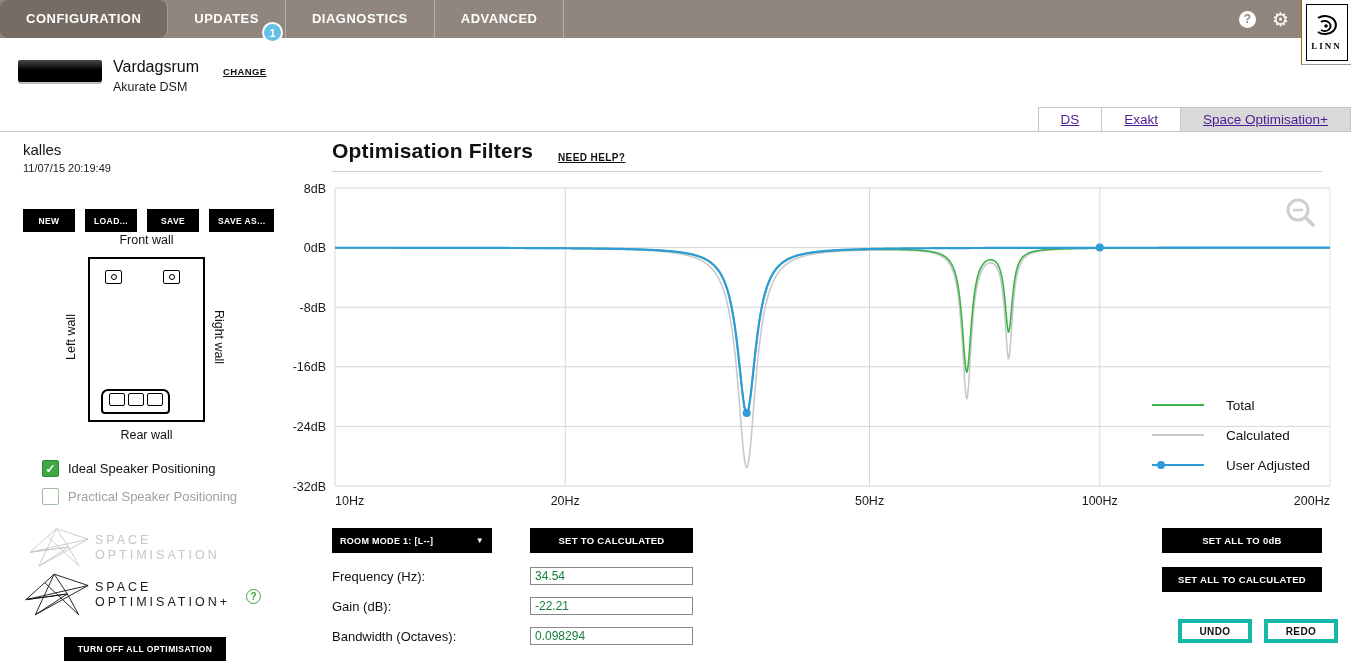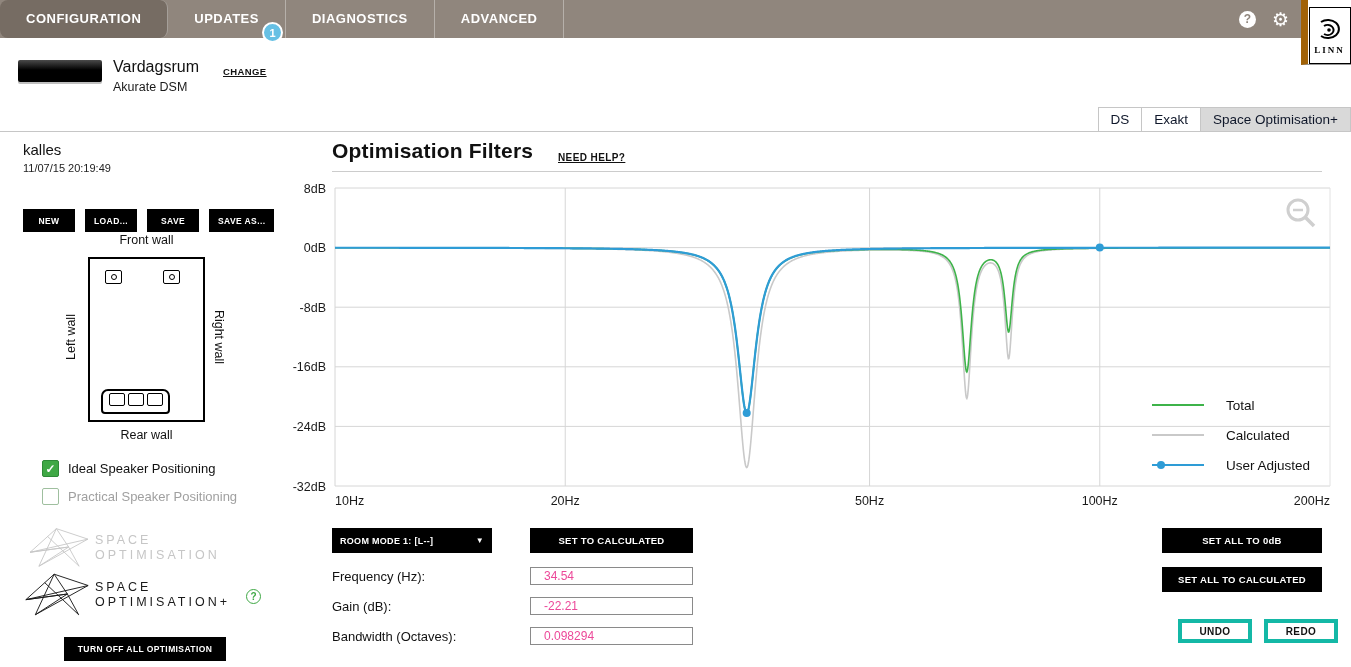--- a/index.html
+++ b/index.html
@@ -12,39 +12,39 @@
   .toptab { height:38px; line-height:38px; padding:0 26px; color:#fff; font-size:13px; font-weight:700;
             letter-spacing:.5px; border-right:1px solid rgba(255,255,255,.35); cursor:pointer; }
   .toptab.active { background:#766c63;border-radius:8px; }
   .topbar-icons { position:absolute; right:62px; top:0; height:38px; display:flex; align-items:center; gap:16px; }
   .help-circle { width:17px; height:17px; border-radius:50%; background:#fff; color:#90867d; font-weight:700;
                  font-size:12px; display:flex; align-items:center; justify-content:center; cursor:pointer; }
   .gear { color:#fff; font-size:19px; line-height:19px; cursor:pointer; }
   .badge { position:absolute; left:262px; top:22px; width:21px; height:21px; border-radius:50%; background:#66c0e4;
            border:2px solid #fff; color:#fff; font-size:11px; font-weight:700; display:flex; align-items:center;
            justify-content:center; z-index:6; }
-  .linn-box { position:absolute; right:0; top:0; width:50px; height:65px; background:#fff; border-left:7px solid #a16207;
-              border-bottom:1px solid #999; z-index:7; display:flex; align-items:flex-end; justify-content:center; cursor:pointer; }
+  .linn-box { position:absolute; right:0; top:0; width:50px; height:65px; background:#fff; border-left:1px solid #a16207;
+              border-bottom:1px solid #999; z-index:7; display:flex; align-items:center; justify-content:center; cursor:pointer; }
   .linn-inner { width:42px; height:57px; border:1px solid #000; display:flex; flex-direction:column; align-items:center;
                 justify-content:center; gap:2px; }
   .linn-text { font-family:"Liberation Serif", serif; font-size:9px; letter-spacing:2px; font-weight:700; color:#000; }
 
   
   .device-img { position:absolute; left:18px; top:60px; width:84px; height:22px; border-radius:2px;
                 background:linear-gradient(#4a4a4a, #000 45%); box-shadow:0 2px 0 rgba(0,0,0,.25); }
   .device-name { position:absolute; left:113px; top:58px; font-size:16px; font-weight:400; }
   .change-link { position:absolute; left:223px; top:66px; font-size:9.5px; font-weight:700; letter-spacing:.4px;
                  text-decoration:underline; color:#111; cursor:pointer; }
   .device-model { position:absolute; left:113px; top:80px; font-size:12.5px; color:#1a1a1a; }
 
   
   .header-line { position:absolute; left:0; top:131px; width:1351px; height:1px; background:#c6c6c6; z-index:1; }
   .view-tabs { position:absolute; right:0; top:107px; height:24px; display:flex; z-index:2; }
-  .vtab { height:24px; line-height:24px; padding:0 12px; font-size:13.5px; background:#fff;
-          border:1px solid #c6c6c6; border-bottom:none; margin-left:-1px; cursor:pointer; color:#0f172a; }
+  .vtab { height:24px; line-height:24px; padding:0 22px; font-size:13.5px; background:#fff;
+          border:1px solid #c6c6c6; border-bottom:none; margin-left:-1px; cursor:pointer; color:#4c1d95;text-decoration:underline; }
   .vtab.active { background:#d9d9d9; font-weight:400; }
 
   
   .preset-name { position:absolute; left:23px; top:141px; font-size:15px; color:#111; }
   .preset-time { position:absolute; left:23px; top:162px; font-size:11px; color:#222; }
   .file-buttons { position:absolute; left:23px; top:209px; display:flex; gap:10px; }
   .btn-black { background:#000; color:#fff; font-weight:700; display:flex; align-items:center; justify-content:center;
                cursor:pointer; border:none; }
   .file-btn { height:23px; min-width:52px; padding:0 9px; font-size:8.5px; letter-spacing:.4px; }
 
@@ -93,21 +93,21 @@
   .legend-dot { position:absolute; left:5px; top:-3px; width:8px; height:8px; border-radius:50%; }
   .legend-label { margin-left:22px; font-size:13.5px; }
 
   .mode-select { position:absolute; left:332px; top:528px; width:160px; height:25px; font-size:9px; letter-spacing:.3px;
                  justify-content:space-between; padding:0 8px; }
   .sel-arrow { font-size:8px; }
   .set-calc { position:absolute; left:530px; top:528px; width:163px; height:25px; font-size:9.5px; letter-spacing:.3px; }
   .field-row { position:absolute; left:332px; width:370px; height:18px; display:flex; align-items:center; }
   .field-row label { width:198px; font-size:13px; }
   .field-input { width:163px; height:18px; border:1px solid #8a8a8a; font-family:"Liberation Sans",sans-serif;
-                 font-size:12px; padding:0 13px; color:#ec4899; background:#fff; }
+                 font-size:12px; padding:0 4px; color:#15803d; background:#fff; }
   .set-all-0 { position:absolute; left:1162px; top:528px; width:160px; height:25px; font-size:9.5px; letter-spacing:.3px; }
   .set-all-c { position:absolute; left:1162px; top:567px; width:160px; height:25px; font-size:9.5px; letter-spacing:.3px; }
   .undo-btn, .redo-btn { position:absolute; top:619px; width:74px; height:24px; background:#fff; border:4px solid #14b8a6;
                          font-size:10px; font-weight:700; letter-spacing:.4px; display:flex; align-items:center;
                          justify-content:center; cursor:pointer; color:#111;margin-left:16px; }
   .undo-btn { left:1162px; } .redo-btn { left:1248px; }
 </style>
 </head>
 <body>
 

